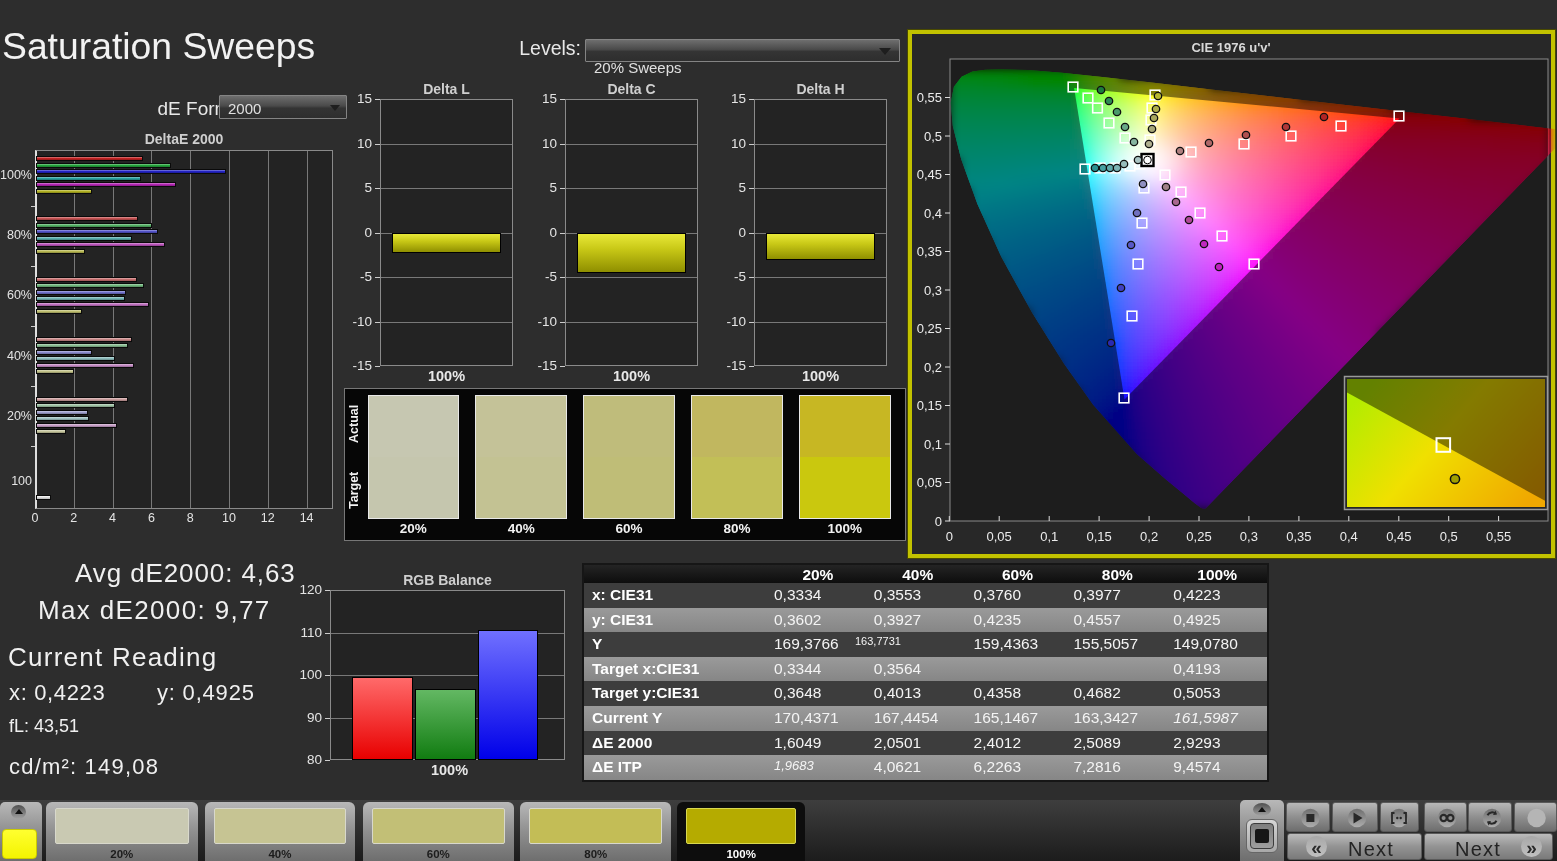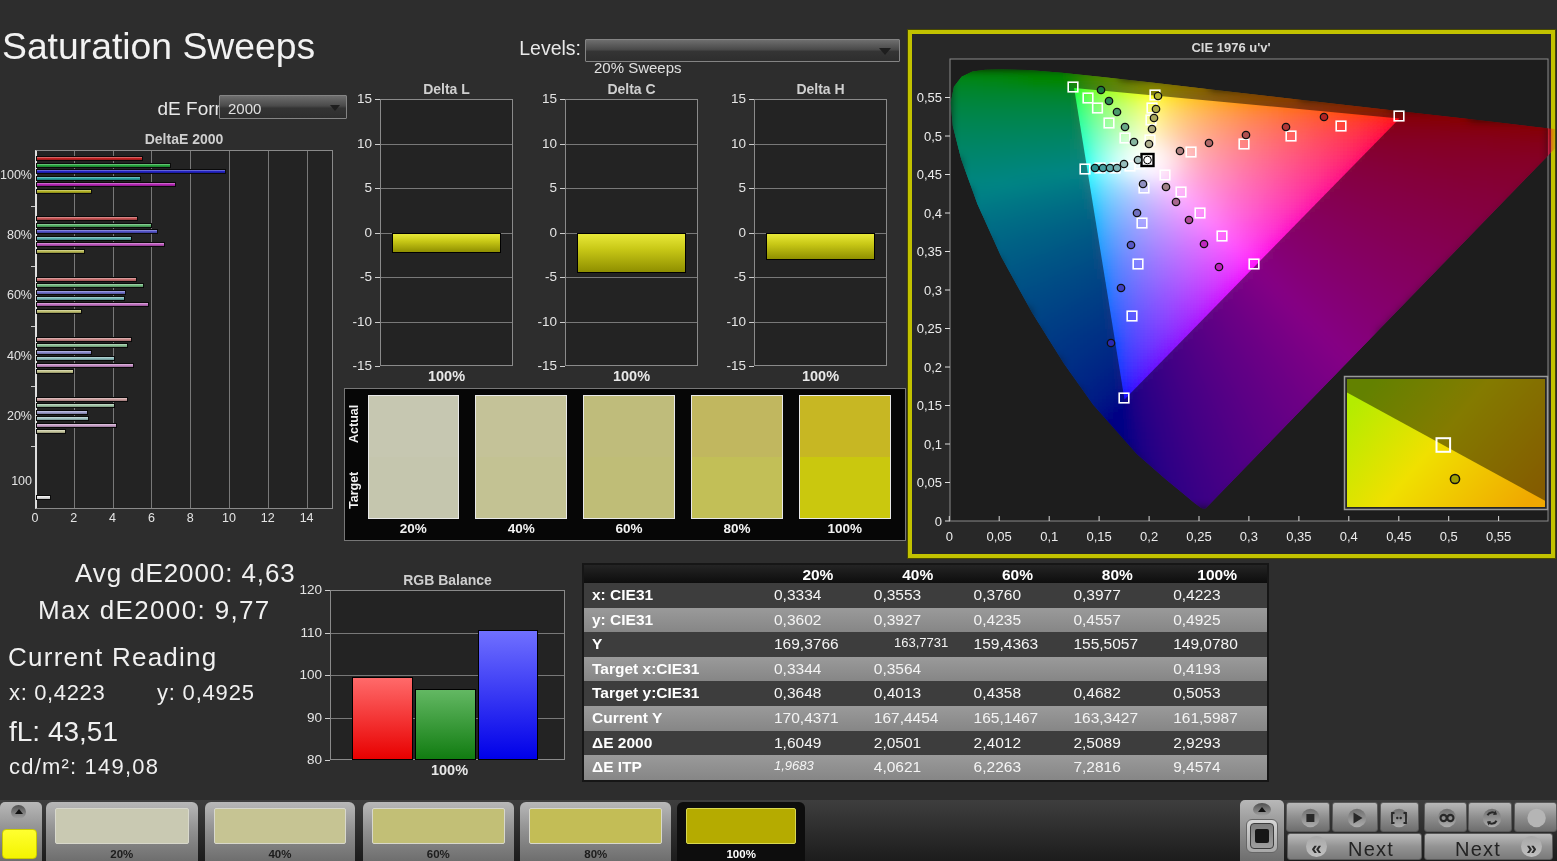--- a/index.html
+++ b/index.html
@@ -157,21 +157,21 @@
 <div class="t" style="left:736.95px;top:522px;font-size:13.5px;color:#f2f2f2;font-weight:bold;transform:translateX(-50%);">80%</div>
 <div class="ab" style="left:799.1px;top:395px;width:91.5px;height:123.60000000000002px;border:1.5px solid #e8e8e8;background:linear-gradient(to bottom,#c7b723 0%,#c7b723 50%,#cac80e 50%,#cac80e 100%);"></div>
 <div class="t" style="left:844.85px;top:522px;font-size:13.5px;color:#f2f2f2;font-weight:bold;transform:translateX(-50%);">100%</div>
 <div class="t" style="left:348px;top:443px;font-size:12.5px;color:#f2f2f2;font-weight:bold;transform:rotate(-90deg);transform-origin:left top;">Actual</div>
 <div class="t" style="left:348px;top:509px;font-size:12.5px;color:#f2f2f2;font-weight:bold;transform:rotate(-90deg);transform-origin:left top;">Target</div>
 <div class="t" style="left:43px;top:560.3px;font-size:26px;color:#f0f0f0;letter-spacing:0.9px;margin-left:32px;">Avg dE2000: 4,63</div>
 <div class="t" style="left:38px;top:597.4px;font-size:26px;color:#f0f0f0;letter-spacing:1.35px;">Max dE2000: 9,77</div>
 <div class="t" style="left:8px;top:643.6px;font-size:26px;color:#f0f0f0;letter-spacing:1.25px;">Current Reading</div>
 <div class="t" style="left:9px;top:680.5px;font-size:22px;color:#f0f0f0;letter-spacing:0.65px;">x: 0,4223</div>
 <div class="t" style="left:157px;top:680.5px;font-size:22px;color:#f0f0f0;letter-spacing:0.8px;">y: 0,4925</div>
-<div class="t" style="left:9px;top:717px;font-size:28px;color:#f0f0f0;">fL: 43,51</div>
+<div class="t" style="left:9px;top:717px;font-size:18px;color:#f0f0f0;">fL: 43,51</div>
 <div class="t" style="left:9px;top:742px;font-size:22px;color:#f0f0f0;letter-spacing:1.2px;margin-top:13px;">cd/m²: 149,08</div>
 <div class="t" style="left:447.5px;top:573px;font-size:14px;color:#cfcfcf;font-weight:bold;transform:translateX(-50%);">RGB Balance</div>
 <div class="ab" style="left:330px;top:590px;width:235px;height:170px;background:#232323;border:1px solid #8a8a8a;"></div>
 <div class="ab" style="left:331px;top:717.5px;width:233px;height:1px;background:#787878;"></div>
 <div class="ab" style="left:331px;top:675.0px;width:233px;height:1px;background:#787878;"></div>
 <div class="ab" style="left:331px;top:632.5px;width:233px;height:1px;background:#787878;"></div>
 <div class="t" style="left:322px;top:753.0px;font-size:13.5px;color:#e4e4e4;transform:translateX(-100%);">80</div>
 <div class="ab" style="left:325px;top:760.0px;width:5px;height:1px;background:#cccccc;"></div>
 <div class="t" style="left:322px;top:710.5px;font-size:13.5px;color:#e4e4e4;transform:translateX(-100%);">90</div>
 <div class="ab" style="left:325px;top:717.5px;width:5px;height:1px;background:#cccccc;"></div>
@@ -202,21 +202,21 @@
 <div class="ab" style="left:584px;top:607.6px;width:683.0px;height:24.6px;background:linear-gradient(#9a9a9a,#868686);"></div>
 <div class="t" style="left:592px;top:611.6px;font-size:15.5px;color:#ffffff;font-weight:bold;">y: CIE31</div>
 <div class="t" style="left:774.0px;top:611.6px;font-size:15.5px;color:#f4f4f4;">0,3602</div>
 <div class="t" style="left:873.8px;top:611.6px;font-size:15.5px;color:#f4f4f4;">0,3927</div>
 <div class="t" style="left:973.6px;top:611.6px;font-size:15.5px;color:#f4f4f4;">0,4235</div>
 <div class="t" style="left:1073.4px;top:611.6px;font-size:15.5px;color:#f4f4f4;">0,4557</div>
 <div class="t" style="left:1173.2px;top:611.6px;font-size:15.5px;color:#f4f4f4;">0,4925</div>
 <div class="ab" style="left:584px;top:632.2px;width:683.0px;height:24.6px;background:#3d3d3d;"></div>
 <div class="t" style="left:592px;top:636.2px;font-size:15.5px;color:#ffffff;font-weight:bold;">Y</div>
 <div class="t" style="left:774.0px;top:636.2px;font-size:15.5px;color:#f4f4f4;">169,3766</div>
-<div class="t" style="left:894px;top:636.2px;font-size:13px;color:#f4f4f4;">163,7731</div>
+<div class="t" style="left:855px;top:636.2px;font-size:11px;color:#f4f4f4;">163,7731</div>
 <div class="t" style="left:973.6px;top:636.2px;font-size:15.5px;color:#f4f4f4;">159,4363</div>
 <div class="t" style="left:1073.4px;top:636.2px;font-size:15.5px;color:#f4f4f4;">155,5057</div>
 <div class="t" style="left:1173.2px;top:636.2px;font-size:15.5px;color:#f4f4f4;">149,0780</div>
 <div class="ab" style="left:584px;top:656.8px;width:683.0px;height:24.6px;background:linear-gradient(#9a9a9a,#868686);"></div>
 <div class="t" style="left:592px;top:660.8px;font-size:15.5px;color:#ffffff;font-weight:bold;">Target x:CIE31</div>
 <div class="t" style="left:774.0px;top:660.8px;font-size:15.5px;color:#f4f4f4;">0,3344</div>
 <div class="t" style="left:873.8px;top:660.8px;font-size:15.5px;color:#f4f4f4;">0,3564</div>
 <div class="t" style="left:973.6px;top:697px;font-size:15.5px;color:#22c55e;">0,3773</div>
 <div class="t" style="left:1073.4px;top:660.8px;font-size:15.5px;color:#f4f4f4;margin-top:28px;">0,3969</div>
 <div class="t" style="left:1173.2px;top:660.8px;font-size:15.5px;color:#f4f4f4;">0,4193</div>
@@ -226,21 +226,21 @@
 <div class="t" style="left:873.8px;top:685.4px;font-size:15.5px;color:#f4f4f4;">0,4013</div>
 <div class="t" style="left:973.6px;top:685.4px;font-size:15.5px;color:#f4f4f4;">0,4358</div>
 <div class="t" style="left:1073.4px;top:685.4px;font-size:15.5px;color:#f4f4f4;">0,4682</div>
 <div class="t" style="left:1173.2px;top:685.4px;font-size:15.5px;color:#f4f4f4;">0,5053</div>
 <div class="ab" style="left:584px;top:706.0px;width:683.0px;height:24.6px;background:linear-gradient(#9a9a9a,#868686);"></div>
 <div class="t" style="left:592px;top:710.0px;font-size:15.5px;color:#ffffff;font-weight:bold;">Current Y</div>
 <div class="t" style="left:774.0px;top:710.0px;font-size:15.5px;color:#f4f4f4;">170,4371</div>
 <div class="t" style="left:873.8px;top:710.0px;font-size:15.5px;color:#f4f4f4;">167,4454</div>
 <div class="t" style="left:973.6px;top:710.0px;font-size:15.5px;color:#f4f4f4;">165,1467</div>
 <div class="t" style="left:1073.4px;top:710.0px;font-size:15.5px;color:#f4f4f4;">163,3427</div>
-<div class="t" style="left:1173.2px;top:710.0px;font-size:15.5px;color:#f4f4f4;">161,5987</div>
+<div class="t" style="left:1173.2px;top:710.0px;font-size:15.5px;color:#f4f4f4;font-style:italic;">161,5987</div>
 <div class="ab" style="left:584px;top:730.6px;width:683.0px;height:24.6px;background:#3d3d3d;"></div>
 <div class="t" style="left:592px;top:734.6px;font-size:15.5px;color:#ffffff;font-weight:bold;">ΔE 2000</div>
 <div class="t" style="left:774.0px;top:734.6px;font-size:15.5px;color:#f4f4f4;">1,6049</div>
 <div class="t" style="left:873.8px;top:734.6px;font-size:15.5px;color:#f4f4f4;">2,0501</div>
 <div class="t" style="left:973.6px;top:734.6px;font-size:15.5px;color:#f4f4f4;">2,4012</div>
 <div class="t" style="left:1073.4px;top:734.6px;font-size:15.5px;color:#f4f4f4;">2,5089</div>
 <div class="t" style="left:1173.2px;top:734.6px;font-size:15.5px;color:#f4f4f4;">2,9293</div>
 <div class="ab" style="left:584px;top:755.2px;width:683.0px;height:24.6px;background:linear-gradient(#9a9a9a,#868686);"></div>
 <div class="t" style="left:592px;top:759.2px;font-size:15.5px;color:#ffffff;font-weight:bold;">ΔE ITP</div>
 <div class="t" style="left:774.0px;top:759.2px;font-size:13px;color:#f4f4f4;font-style:italic;">1,9683</div>

